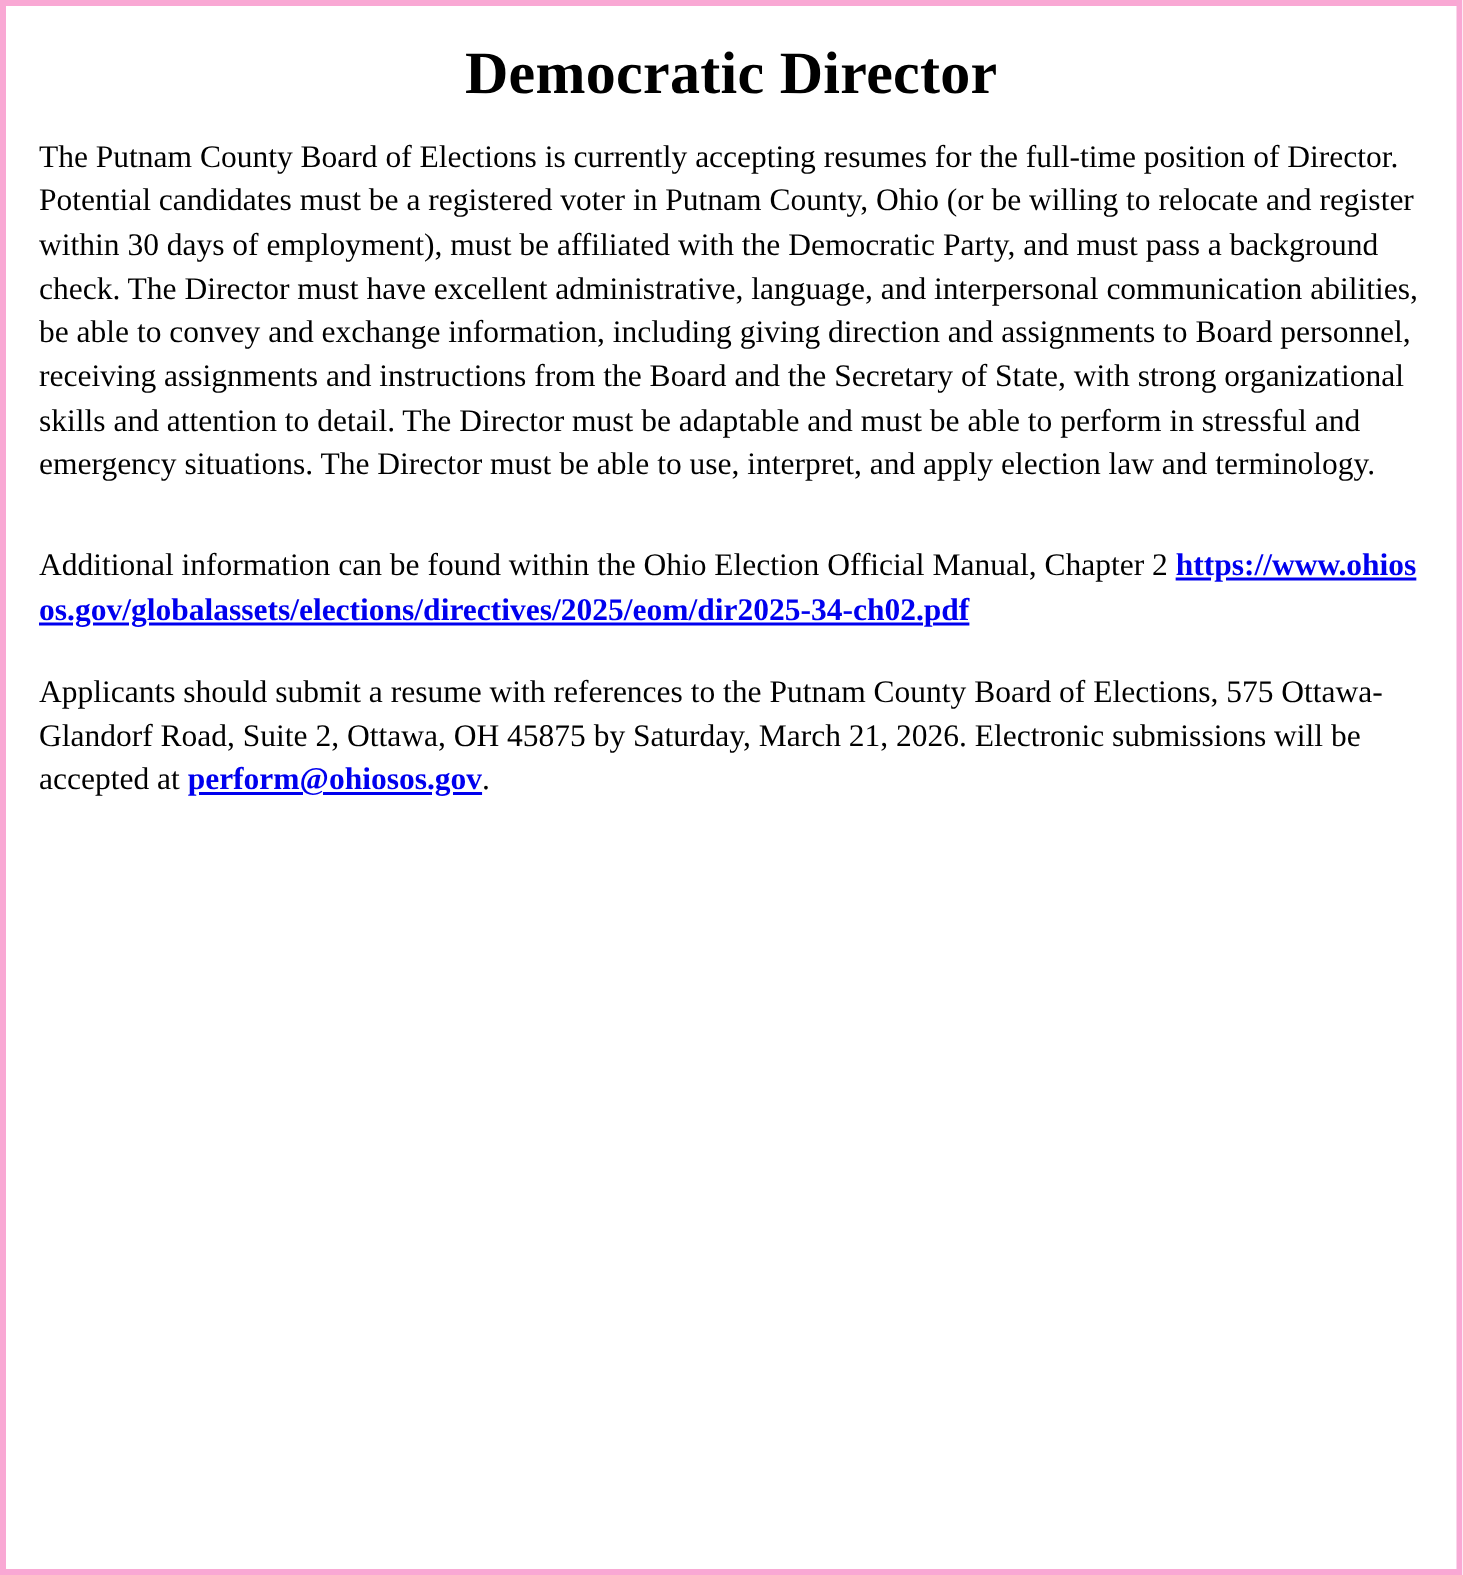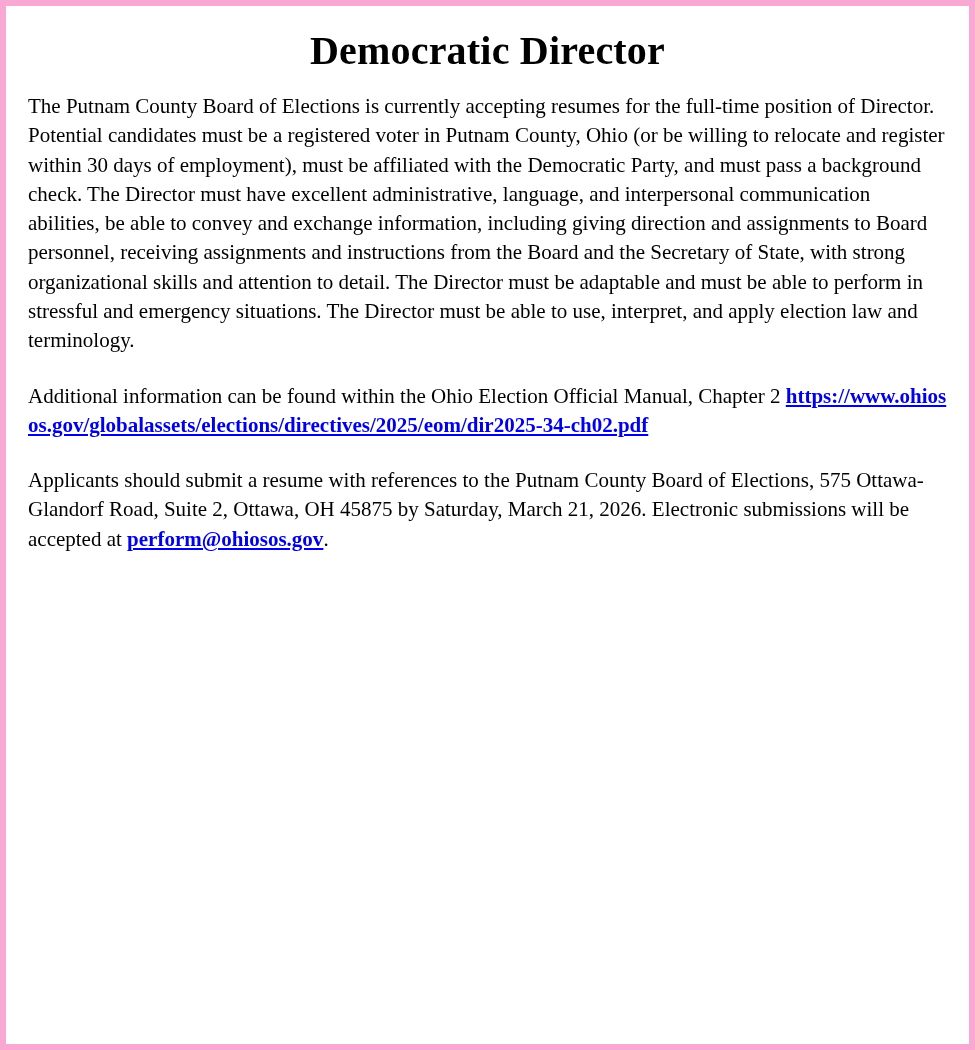--- a/index.html
+++ b/index.html
@@ -11,21 +11,21 @@
     width: 975px;
     height: 1050px;
     font-family: "Liberation Serif", "DejaVu Serif", serif;
     color: #000000;
     overflow: hidden;
   }
   .notice-frame {
     box-sizing: border-box;
     width: 975px;
     height: 1050px;
-    border: 6px solid #f9a8d4;
+    border: 4px solid #f9a8d4;
     padding: 18px 20px 10px 20px;
     background: #ffffff;
   }
   .notice-title {
     text-align: center;
     font-size: 40px;
     font-weight: bold;
     line-height: 1.15;
     margin: 4px 0 18px 0;
     letter-spacing: 0.2px;
@@ -44,21 +44,21 @@
   .link-bold {
     font-weight: bold;
     text-decoration: underline;
     word-break: break-all;
   }
   .email-bold {
     font-weight: bold;
     text-decoration: underline;
   }
   .para-2 {
-    margin-top: 0;
+    margin-top: 12px;
   }
 </style>
 </head>
 <body>
 
 <div class="notice-frame">
 
   <h1 class="notice-title">Democratic Director</h1>
 
   <p class="body-block">The Putnam County Board of Elections is currently accepting resumes for the full-time position of Director.  Potential candidates must be a registered voter in Putnam County, Ohio (or be willing to relocate and register within 30 days of employment), must be affiliated with the Democratic Party, and must pass a background check.  The Director must have excellent administrative, language, and interpersonal communication abilities, be able to convey and exchange information, including giving direction and assignments to Board personnel, receiving assignments and instructions from the Board and the Secretary of State, with strong organizational skills and attention to detail.  The Director must be adaptable and must be able to perform in stressful and emergency situations.  The Director must be able to use, interpret, and apply election law and terminology.</p>

